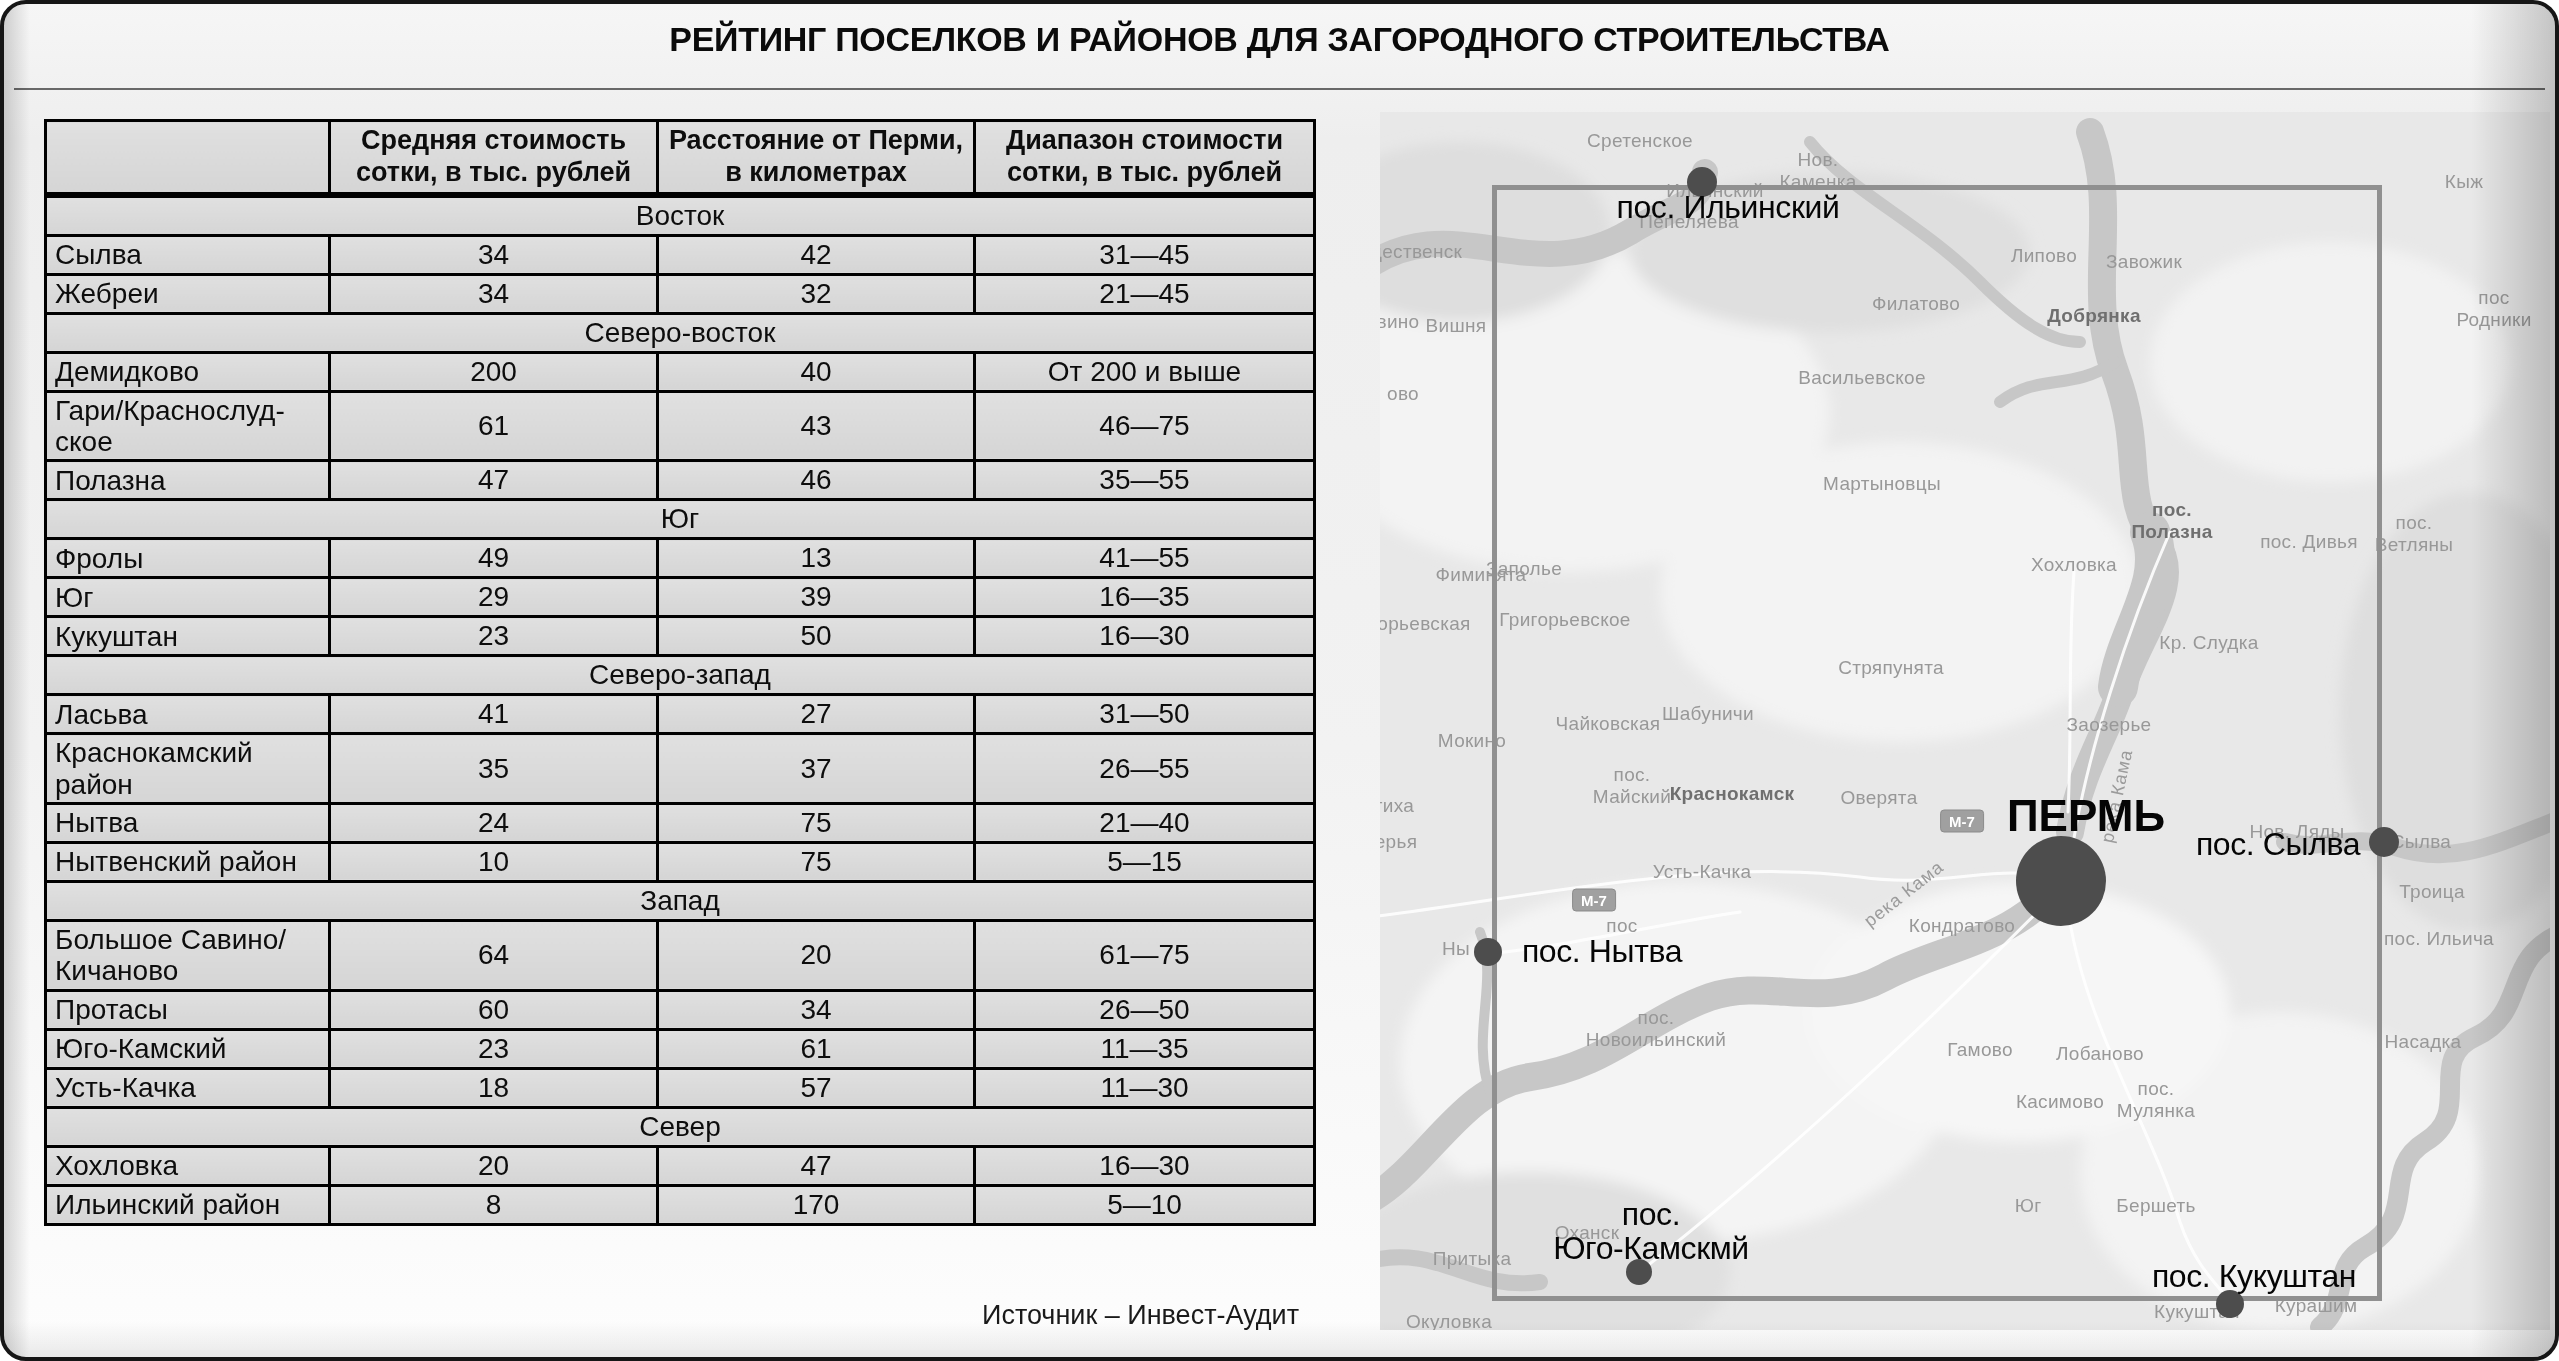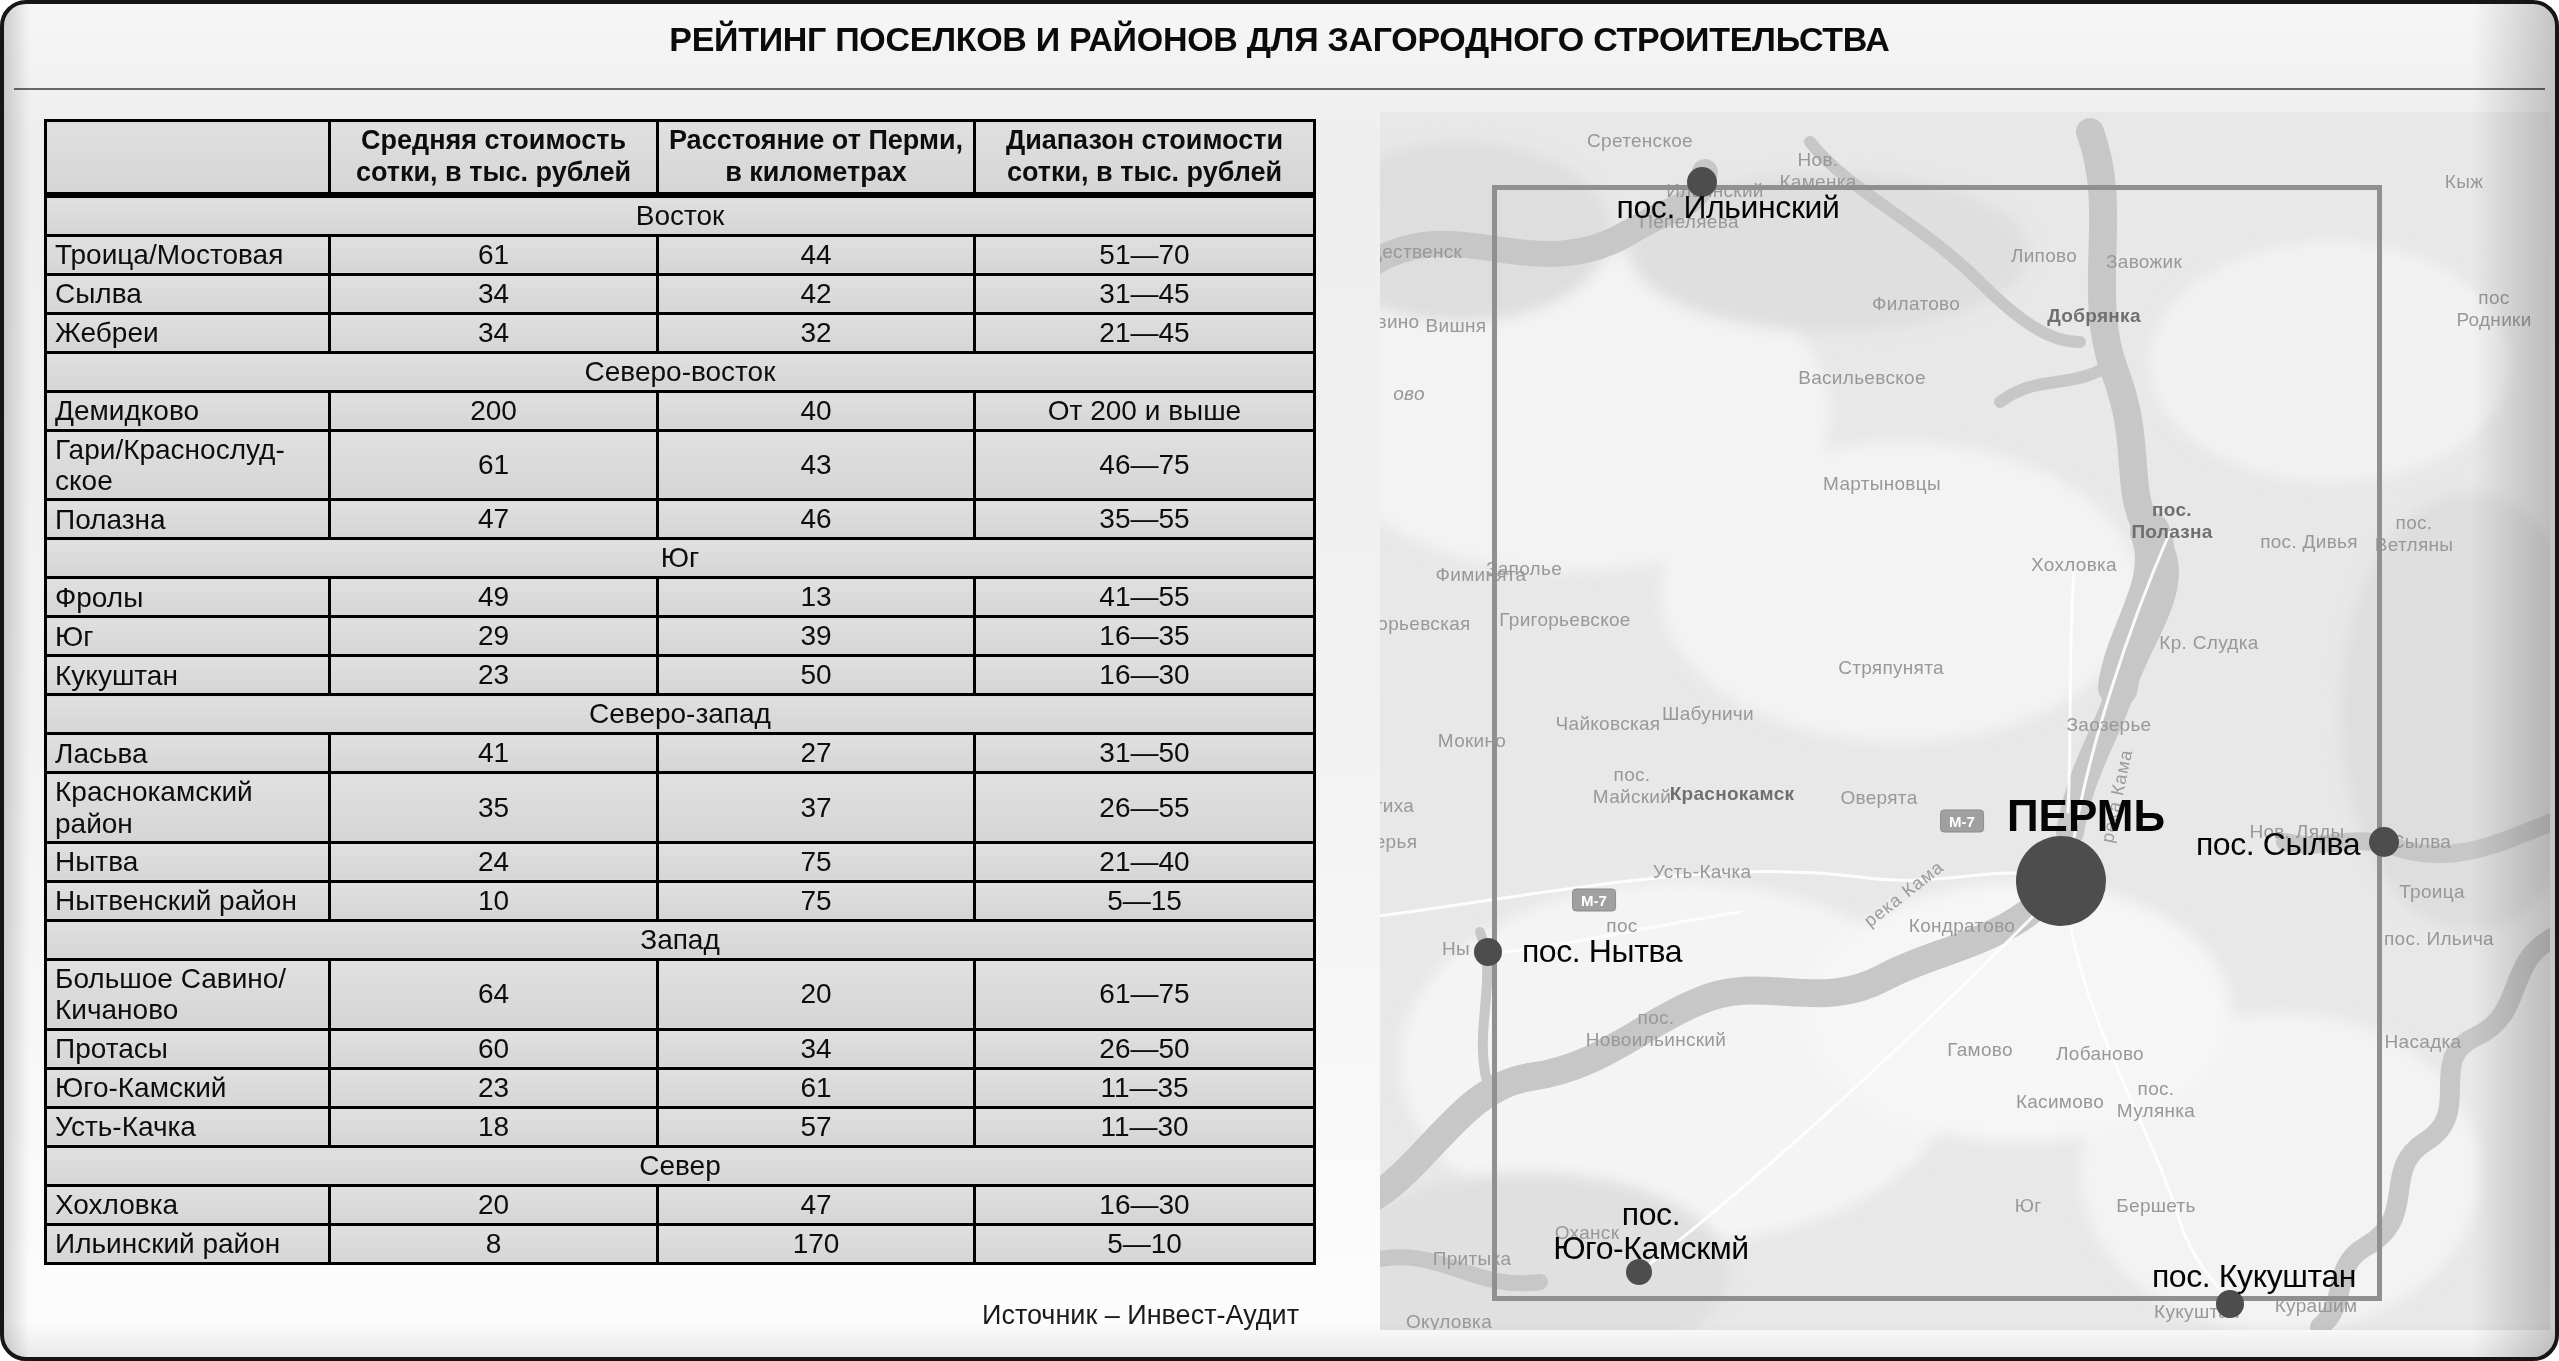--- a/index.html
+++ b/index.html
@@ -82,26 +82,20 @@
         <tr>
           <th></th>
           <th>Средняя стоимость сотки, в тыс. рублей</th>
           <th>Расстояние от Перми, в километрах</th>
           <th>Диапазон стоимости сотки, в тыс. рублей</th>
         </tr>
       </thead>
       <tbody>
           <tr>
             <td colspan="4" class="section-cell">Восток</td>
-          </tr>
-          <tr>
-            <td class="name-cell">Троица/Мостовая</td>
-            <td class="num-cell">61</td>
-            <td class="num-cell">44</td>
-            <td class="num-cell">51—70</td>
           </tr>
           <tr>
             <td class="name-cell">Сылва</td>
             <td class="num-cell">34</td>
             <td class="num-cell">42</td>
             <td class="num-cell">31—45</td>
           </tr>
           <tr>
             <td class="name-cell">Жебреи</td>
             <td class="num-cell">34</td>
@@ -277,21 +271,21 @@
         <span class="base-label" style="left: 309px; top: 110px;">Пепеляева</span>
         <span class="base-label" style="left: 30px; top: 140px;">ждественск</span>
         <span class="base-label" style="left: 664px; top: 144px;">Липово</span>
         <span class="base-label" style="left: 764px; top: 150px;">Завожик</span>
         <span class="base-label" style="left: 536px; top: 192px;">Филатово</span>
         <span class="base-label bold" style="left: 714px; top: 204px;">Добрянка</span>
         <span class="base-label" style="left: 1114px; top: 197px;">пос
 Родники</span>
         <span class="base-label" style="left: 18px; top: 210px;">вино</span>
         <span class="base-label" style="left: 76px; top: 214px;">Вишня</span>
-        <span class="base-label" style="left: 29px; top: 282px; font-style: italic;">ово</span>
+        <span class="base-label" style="left: 23px; top: 282px;">ово</span>
         <span class="base-label" style="left: 482px; top: 266px;">Васильевское</span>
         <span class="base-label" style="left: 502px; top: 372px;">Мартыновцы</span>
         <span class="base-label" style="left: 144px; top: 457px;">Заполье</span>
         <span class="base-label" style="left: 101px; top: 463px;">Фиминята</span>
         <span class="base-label" style="left: 44px; top: 512px;">орьевская</span>
         <span class="base-label" style="left: 185px; top: 508px;">Григорьевское</span>
         <span class="base-label bold" style="left: 792px; top: 409px;">пос.
 Полазна</span>
         <span class="base-label" style="left: 929px; top: 430px;">пос. Дивья</span>
         <span class="base-label" style="left: 1034px; top: 422px;">пос.

